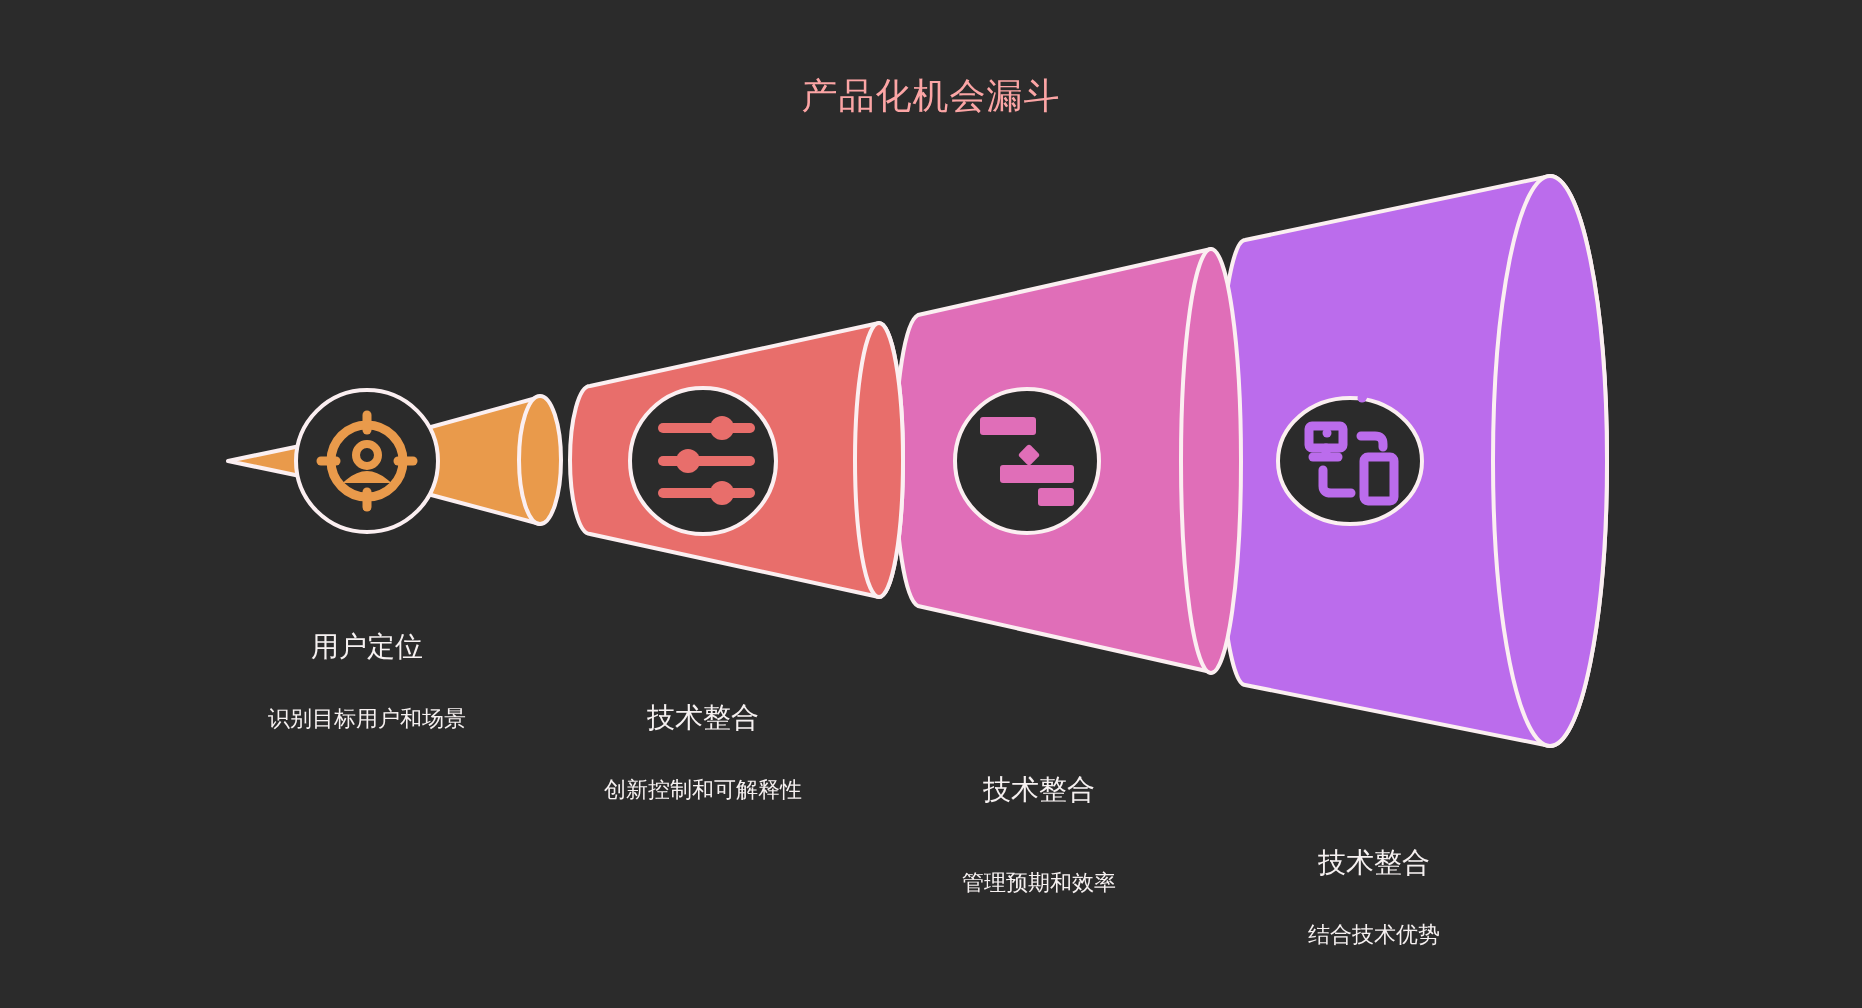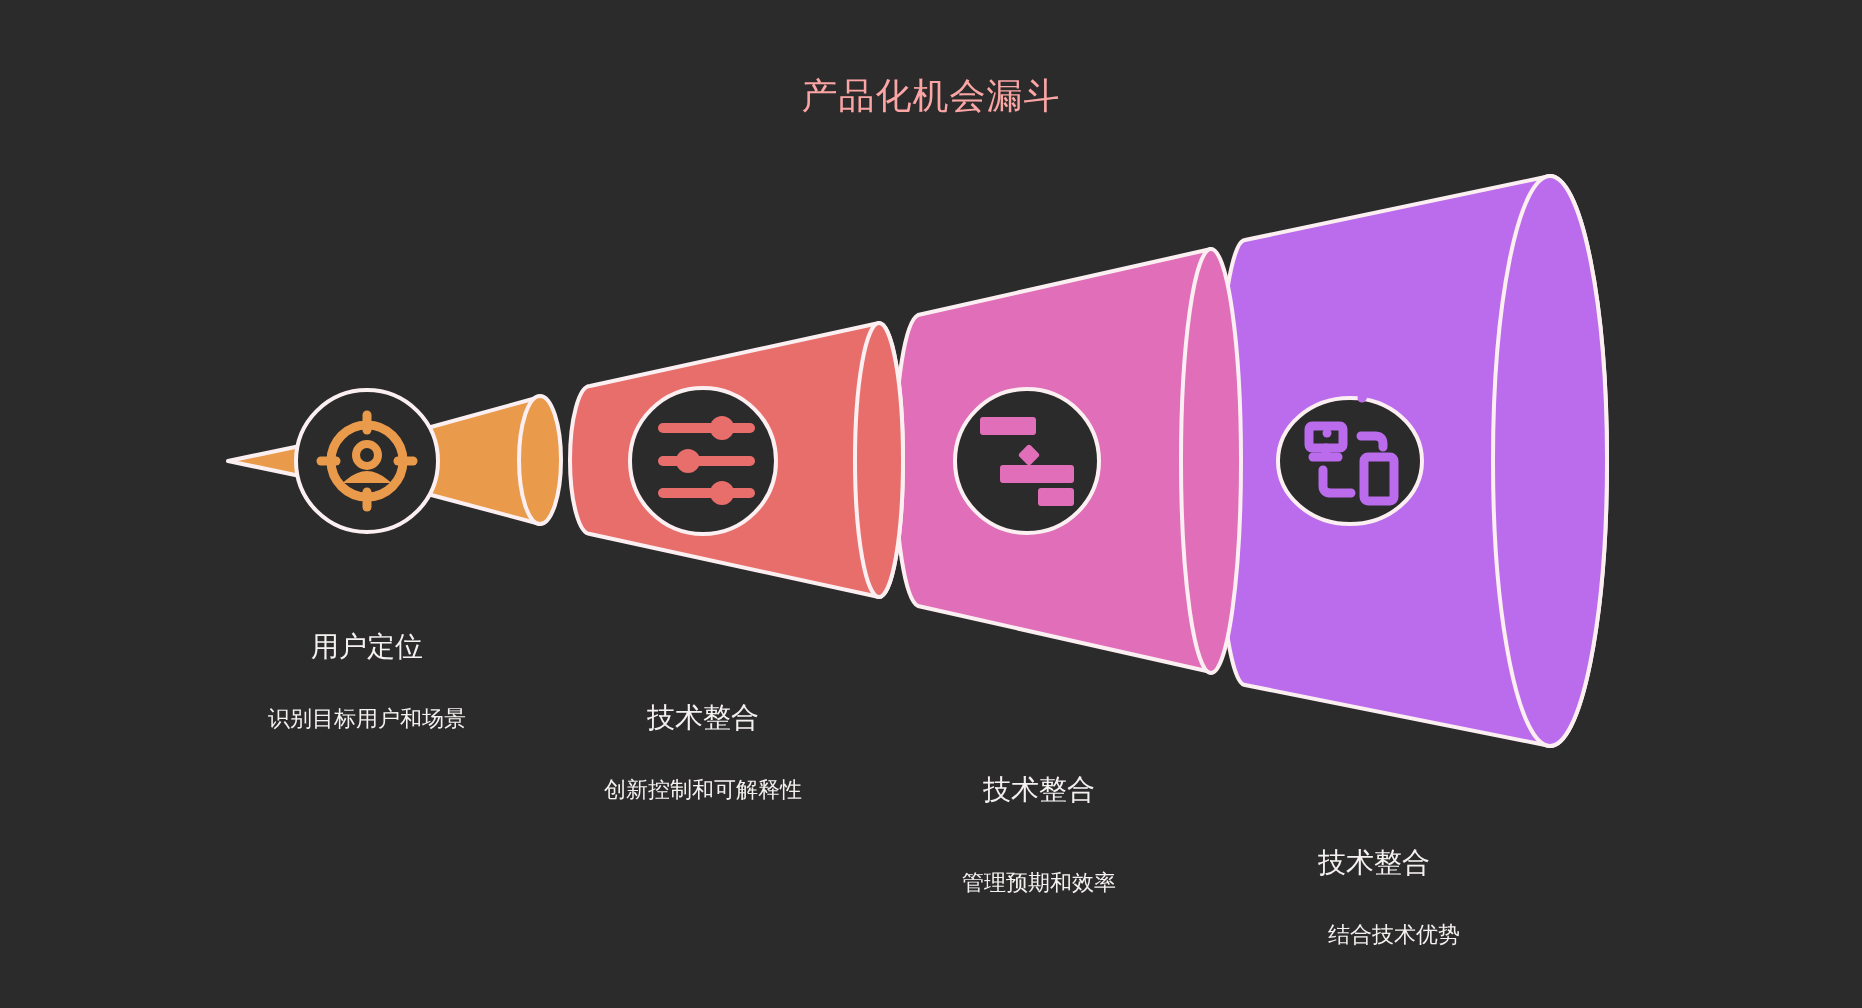--- a/index.html
+++ b/index.html
@@ -124,13 +124,13 @@
 <div class="label head" style="left:367px; top:628px;">用户定位</div>
 <div class="label sub" style="left:367px; top:704px;">识别目标用户和场景</div>
 
 <div class="label head" style="left:703px; top:699px;">技术整合</div>
 <div class="label sub" style="left:703px; top:775px;">创新控制和可解释性</div>
 
 <div class="label head" style="left:1039px; top:771px;">技术整合</div>
 <div class="label sub" style="left:1039px; top:848px;margin-top:20px;">管理预期和效率</div>
 
 <div class="label head" style="left:1374px; top:844px;">技术整合</div>
-<div class="label sub" style="left:1374px; top:920px;margin-left:20px;">结合技术优势</div>
+<div class="label sub" style="left:1374px; top:920px;">结合技术优势</div>
 
 </body></html>

